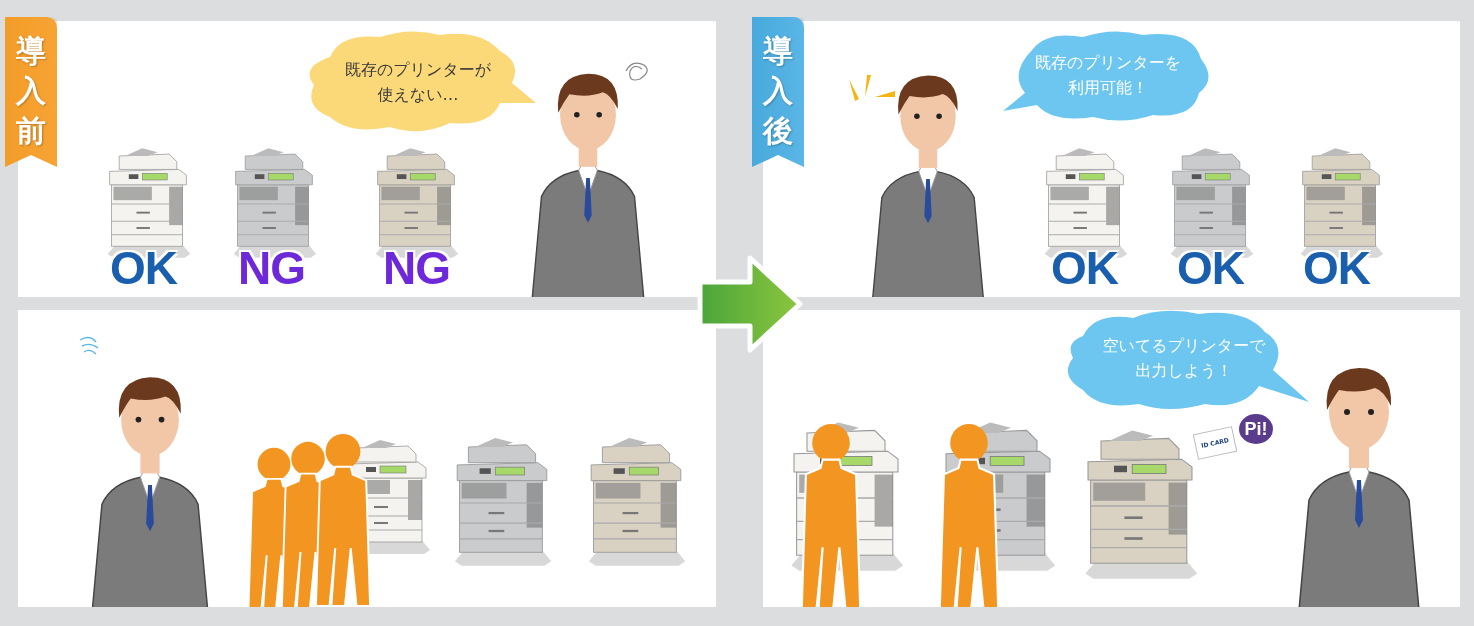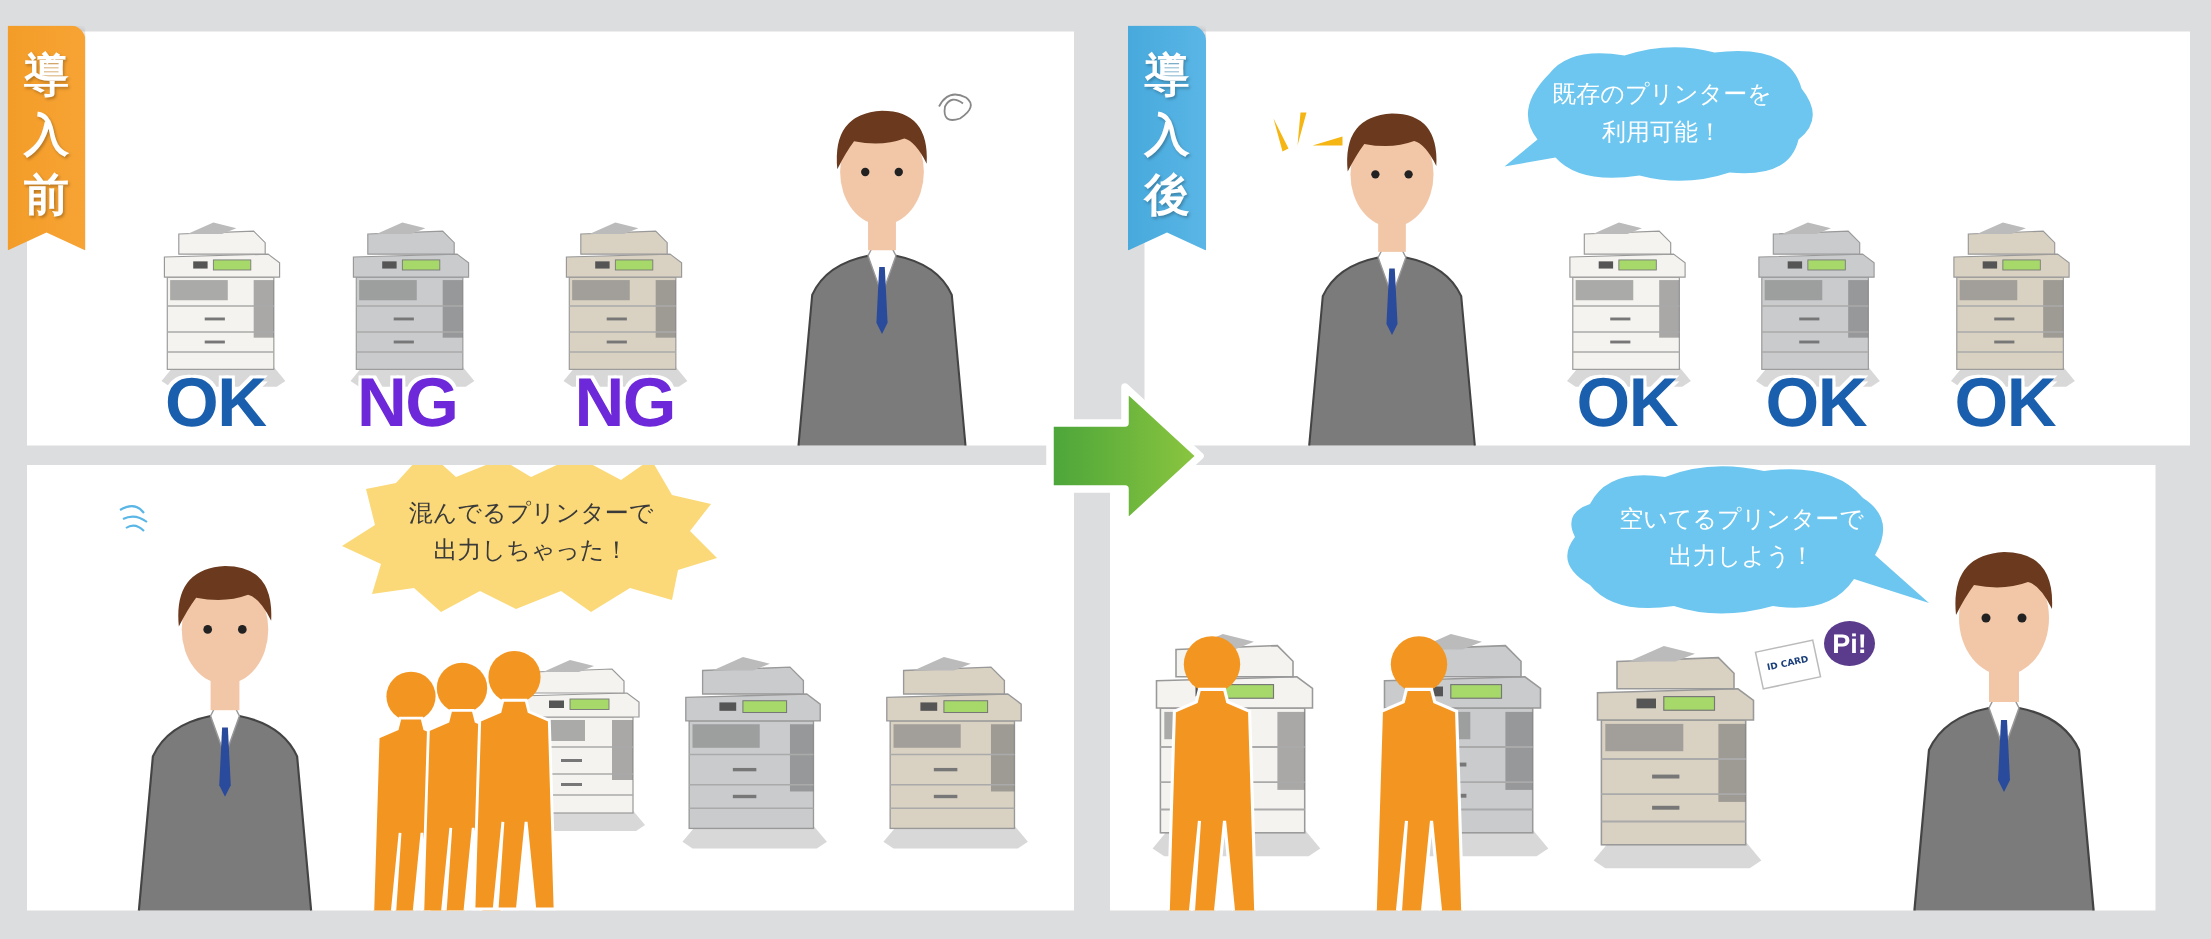--- a/index.html
+++ b/index.html
@@ -2,21 +2,21 @@
 <html><head>
 <meta charset="utf-8">
 <style>
   * { box-sizing: border-box; margin: 0; padding: 0; }
   html, body { width: 1474px; height: 626px; overflow: hidden; }
   body { background: #dcdddf; font-family: "DejaVu Sans", sans-serif; position: relative; }
   .panel { position: absolute; background: #fff; overflow: hidden; }
   .p-tl { left: 18px; top: 21px; width: 698px; height: 276px; }
   .p-bl { left: 18px; top: 310px; width: 698px; height: 297px; }
   .p-tr { left: 763px; top: 21px; width: 697px; height: 276px; }
-  .p-br { left: 740px; top: 310px; width: 697px; height: 297px; }
+  .p-br { left: 763px; top: 310px; width: 697px; height: 297px; }
 
   .ribbon { position: absolute; top: 17px; width: 52px; height: 150px; color: #fff;
     font-size: 30px; font-weight: bold; line-height: 40px; text-align: center;
     padding-top: 14px; z-index: 5; box-shadow: 3px 3px 5px rgba(0,0,0,0.25);
     clip-path: polygon(0 0, 100% 0, 100% 100%, 50% 92%, 0 100%); border-top-right-radius: 10px; }
   .ribbon span { display: block; text-shadow: 1px 1px 2px rgba(0,0,0,0.25); }
   .ribbon-before { left: 5px; background: linear-gradient(90deg, #f39c28, #f7a435); }
   .ribbon-after { left: 752px; background: linear-gradient(90deg, #47a9dc, #5ab6e6); }
 
   .bubble { position: absolute; display: flex; align-items: center; justify-content: center;
@@ -68,20 +68,27 @@
       <rect x="70" y="90" width="20" height="28" fill="#f2c7a8"></rect>
       <ellipse cx="80" cy="62" rx="30" ry="38" fill="#f2c7a8"></ellipse>
       <path d="M48 60 Q44 20 80 18 Q114 18 112 56 Q104 40 96 38 Q80 44 60 40 Q54 48 48 60 Z" fill="#6b3a1e"></path>
       <circle cx="68" cy="62" r="3" fill="#222"></circle>
       <circle cx="92" cy="62" r="3" fill="#222"></circle>
     </symbol>
   </defs>
 </svg>
 
 <div class="panel p-tl">
+  <div class="bubble bubble-yellow" style="left:282px; top:6px; width:236px; height:110px;">
+    <svg viewBox="0 0 236 110" preserveAspectRatio="none">
+        <path d="M30 30 Q40 6 80 10 Q110 0 140 8 Q180 2 200 24 Q222 36 212 56 L236 76 L200 76 Q190 100 150 96 Q120 110 90 100 Q50 108 30 90 Q4 80 14 58 Q0 40 30 30 Z" fill="#fbd978"></path>
+      </svg>
+    <span class="txt">既存のプリンターが
+使えない…</span>
+  </div>
   <svg class="printer" style="left:82px; top:124px; width:96px; height:118px; color:#f4f3ef;">
       <use href="#printer"></use>
     </svg>
   <div class="badge ok" style="left:92px; top:220px;">OK</div>
   <svg class="printer" style="left:208px; top:124px; width:96px; height:118px; color:#c9cbcd;">
       <use href="#printer"></use>
     </svg>
   <div class="badge ng" style="left:220px; top:220px;">NG</div>
   <svg class="printer" style="left:350px; top:124px; width:96px; height:118px; color:#d9d1c2;">
       <use href="#printer"></use>
@@ -89,27 +96,20 @@
   <div class="badge ng" style="left:365px; top:220px;">NG</div>
   <svg class="figure" style="left:490px; top:36px; width:160px; height:242px;">
       <use href="#man"></use>
     </svg>
   <svg style="position:absolute; left:604px; top:36px; width:30px; height:28px;">
       <path d="M4 14 Q10 2 22 8 Q30 14 18 22 Q6 26 8 14 Q12 6 20 12" fill="none" stroke="#888" stroke-width="1.2"></path>
     </svg>
 </div>
 
 <div class="panel p-bl">
-  <div class="bubble bubble-yellow" style="left:206px; top:-14px; width:260px; height:116px;">
-    <svg viewBox="0 0 260 116" preserveAspectRatio="none">
-        <path d="M20 30 L40 26 L60 4 L80 22 L110 10 L130 22 L160 8 L190 24 L210 10 L224 34 L250 40 L236 58 L254 76 L228 84 L224 104 L196 96 L170 112 L150 98 L120 110 L96 98 L70 112 L52 96 L24 100 L30 80 L4 68 L26 54 Z" fill="#fbd978"></path>
-      </svg>
-    <span class="txt">混んでるプリンターで
-出力しちゃった！</span>
-  </div>
   <svg class="printer" style="left:318px; top:118px; width:100px; height:140px; color:#f4f3ef;">
       <use href="#printer"></use>
     </svg>
   <svg class="printer" style="left:428px; top:118px; width:112px; height:150px; color:#c9cbcd;">
       <use href="#printer"></use>
     </svg>
   <svg class="printer" style="left:562px; top:118px; width:112px; height:150px; color:#d9d1c2;">
       <use href="#printer"></use>
     </svg>
   <svg class="figure" style="left:228px; top:136px; width:56px; height:164px;">

